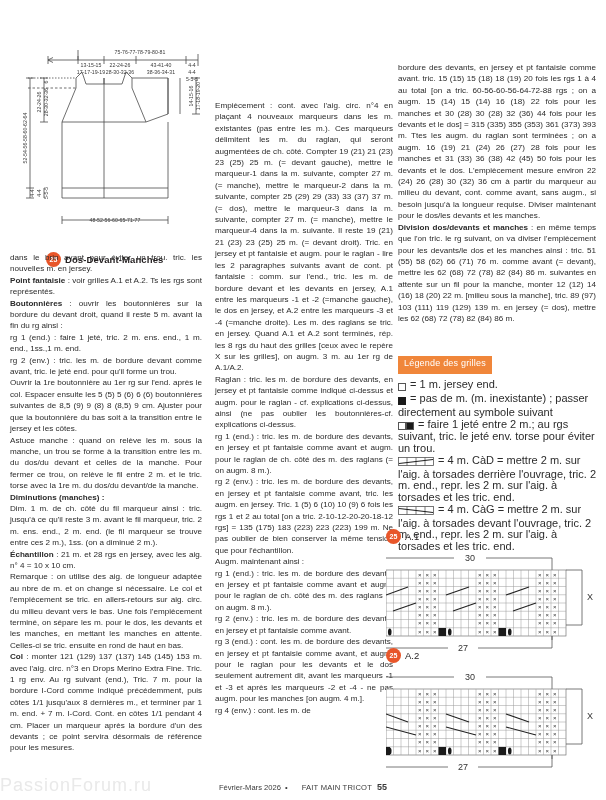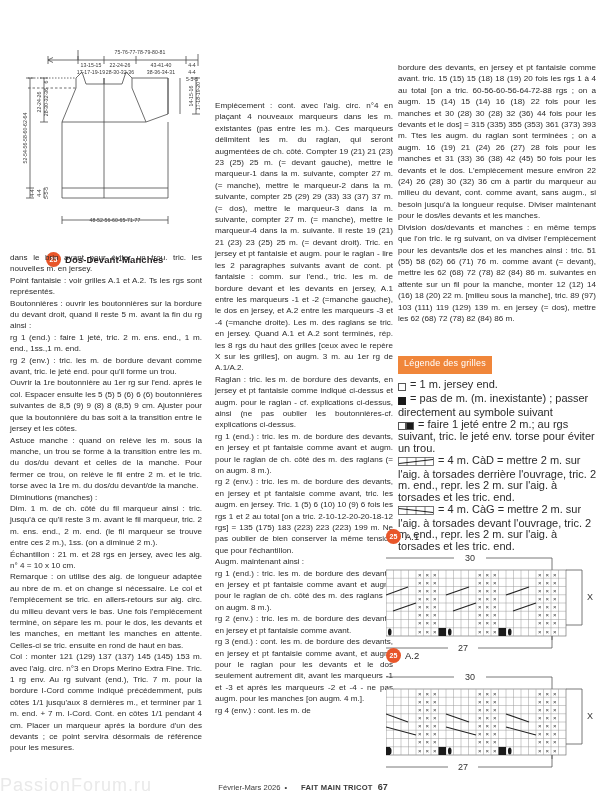--- a/index.html
+++ b/index.html
@@ -19,21 +19,21 @@
     text-align:center;font-weight:bold;vertical-align:middle;
   }
   .sch-caption{position:absolute;left:46px;top:228px;white-space:nowrap;}
   .sch-caption .lbl{font-size:9.5px;font-weight:bold;margin-left:4px;
     vertical-align:middle;letter-spacing:.1px;}
 
   
   .col{position:absolute;font-size:8.1px;line-height:11.4px;
        text-align:justify;color:#2b2b2b;}
   .col p{margin:0;}
-  .col b{font-weight:normal;}
+  .col b{font-weight:bold;}
   .u{}
   .colA{left:10px;top:252px;width:192px;}
   .colB{left:215px;top:100px;width:178px;}
   .colC{left:398px;top:62px;width:198px;}
 
   
   .legend{position:absolute;left:398px;top:352px;width:200px;}
   .legend-title{
     display:inline-block;background:#f0863a;color:#ffffff;
     font-size:9px;padding:2px 6px 6px 6px;font-weight:normal;
@@ -56,21 +56,21 @@
   .chart-block{position:absolute;}
   .chart-tag{white-space:nowrap;margin-bottom:3px;}
   .chart-tag .nm{font-size:9.5px;font-weight:normal;margin-left:4px;
       vertical-align:middle;}
   .grid-wrap{position:relative;}
 
   
   .footer{position:absolute;left:0;bottom:8px;width:606px;text-align:center;
     font-size:7.6px;color:#3a3a3a;}
   .footer .sep{margin:0 4px;}
-  .footer .mag{font-weight:bold;letter-spacing:.2px;padding-left:10px;}
+  .footer .mag{font-weight:normal;letter-spacing:.2px;padding-left:10px;}
   .footer .pg{font-weight:bold;margin-left:5px;font-size:9px;}
   .wm{position:absolute;left:0;bottom:-4px;width:548px;text-align:left;
       font-size:18px;color:#e9e9e9;letter-spacing:1px;}
 </style>
 </head>
 <body>
 
 <div class="page">
 
   <div class="schematic">
@@ -561,17 +561,17 @@
           <line x1="0" y1="100" x2="62" y2="100"></line>
           <line x1="92" y1="100" x2="166" y2="100"></line>
           <line x1="166" y1="88" x2="166" y2="100"></line>
         </g>
         <text x="77" y="103" font-size="9" fill="#333" text-anchor="middle" font-family="Liberation Sans, sans-serif">27</text>
       </svg>
     </div>
   </div>
 
   <div class="footer">
-    <span>Février-Mars 2026</span><span class="sep">•</span><span class="mag">FAIT MAIN TRICOT</span><span class="pg">67</span>
+    <span>Février-Mars 2026</span><span class="sep">•</span><span class="mag">FAIT MAIN TRICOT</span><span class="pg">55</span>
     <div class="wm">PassionForum.ru</div>
   </div>
 
 </div>
 
 </body></html>

